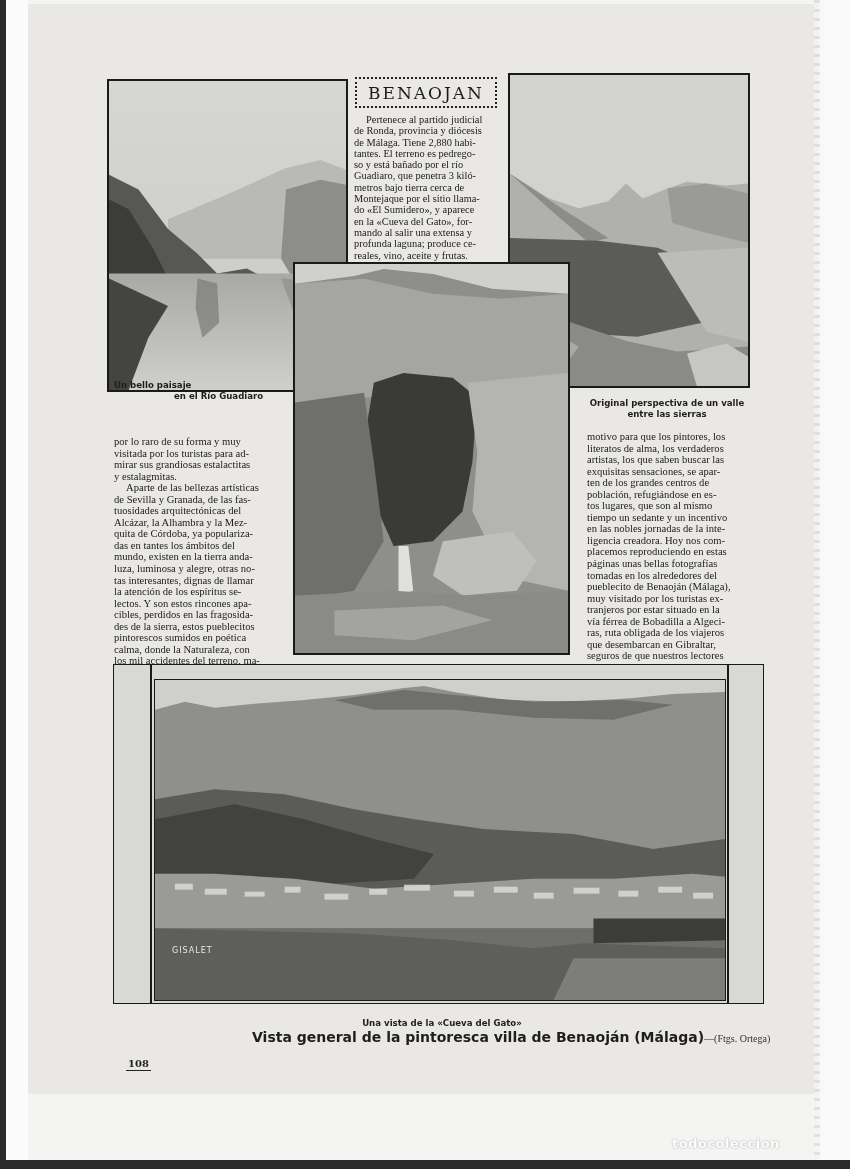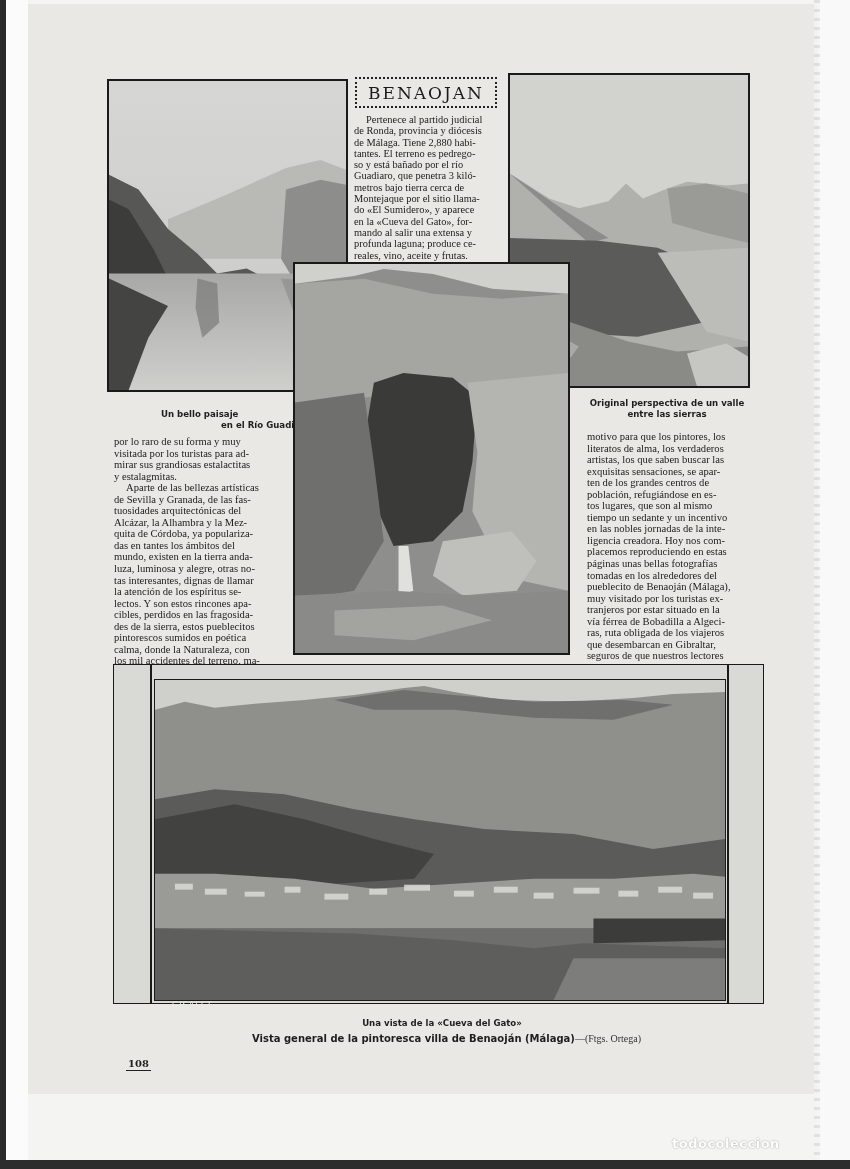--- a/index.html
+++ b/index.html
@@ -37,21 +37,21 @@
   .caption {
     position:absolute; font-family:"DejaVu Sans", sans-serif; font-weight:bold; font-size:8.6px;
     color:#1e1e1e; line-height:11px;
   }
   .hr { position:absolute; background:#1a1a1a; }
   .page-num { position:absolute; left:126px; top:1058px; font-family:"DejaVu Serif", serif;
     font-weight:bold; font-size:10px; color:#222; border-bottom:1.5px solid #222; padding:0 2px 1px 2px; }
   .watermark { position:absolute; left:672px; top:1136px; font-family:"DejaVu Sans", sans-serif;
     font-weight:bold; font-size:13px; color:#ffffff; letter-spacing:.5px;
     text-shadow:0 0 2px #bdbdbd, 0 0 1px #9a9a9a; }
-  .signature { position:absolute; left:172px; top:1001px; font-family:"DejaVu Sans", sans-serif;
+  .signature { position:absolute; left:172px; top:946px; font-family:"DejaVu Sans", sans-serif;
     font-size:8px; color:#e8e8e8; letter-spacing:1px; }
 </style>
 </head>
 <body>
 
 <div class="left-edge"></div>
 <div class="left-white"></div>
 <div class="right-white"></div>
 
 <div class="page"></div>
@@ -109,21 +109,21 @@
     <path d="M0 100 L45 140 L80 170 L100 165 L60 140 Z" fill="#8c8c8a"></path>
     <path d="M160 115 L200 110 L242 120 L242 170 L200 160 L165 150 Z" fill="#9a9a97"></path>
     <path d="M0 165 L90 168 L150 175 L210 200 L200 250 L130 265 L40 260 L0 260 Z" fill="#5b5b5a"></path>
     <path d="M150 180 L242 175 L242 270 L200 260 Z" fill="#bcbcb9"></path>
     <path d="M0 255 L60 250 L120 270 L170 280 L242 275 L242 315 L0 315 Z" fill="#8a8a87"></path>
     <path d="M10 265 L40 258 L70 275 L55 295 L20 290 Z" fill="#a9a9a6"></path>
     <path d="M180 282 L220 272 L242 285 L242 315 L190 315 Z" fill="#c6c6c3"></path>
   </svg>
 </div>
 
-<div class="caption" style="left:114px; top:409px; width:180px;margin-left:47px;">
+<div class="caption" style="left:114px; top:380px; width:180px;">
   <div>Un bello paisaje</div>
   <div style="padding-left:60px;">en el Río Guadiaro</div>
 </div>
 <div class="caption" style="left:578px; top:398px; width:178px; text-align:center;">
   <div>Original perspectiva de un valle</div>
   <div>entre las sierras</div>
 </div>
 
 <div class="photo" style="left:293px; top:262px; width:277px; height:393px;">
   <svg viewBox="0 0 277 393" preserveAspectRatio="none">
@@ -226,19 +226,19 @@
     <rect x="0" y="250" width="572" height="72" fill="#6e6e6c"></rect>
     <path d="M0 250 L200 255 L300 262 L380 270 L430 265 L572 270 L572 322 L0 322 Z" fill="#5e5e5c"></path>
     <path d="M440 240 L572 240 L572 262 L440 265 Z" fill="#3c3c3b"></path>
     <path d="M420 280 L572 280 L572 322 L400 322 Z" fill="#7d7d7b"></path>
   </svg>
 </div>
 <div class="signature">GISALET</div>
 
 <div class="caption" style="left:312px; top:1018px; width:260px; text-align:center;">Una vista de la «Cueva del Gato»</div>
 <div style="position:absolute; left:252px; top:1027px; width:400px; white-space:nowrap;">
-  <span class="caption" style="position:static; font-size:10px;">Vista general de la pintoresca villa de Benaoján (Málaga)</span><span style="font-family:'Liberation Serif', serif; font-size:10px; color:#333;">—(Ftgs. Ortega)</span>
+  <span class="caption" style="position:static; font-size:14px;">Vista general de la pintoresca villa de Benaoján (Málaga)</span><span style="font-family:'Liberation Serif', serif; font-size:10px; color:#333;">—(Ftgs. Ortega)</span>
 </div>
 
 <div class="page-num">108</div>
 
 <div class="watermark">todocoleccion</div>
 <div class="bottom-bar"></div>
 
 </body></html>

